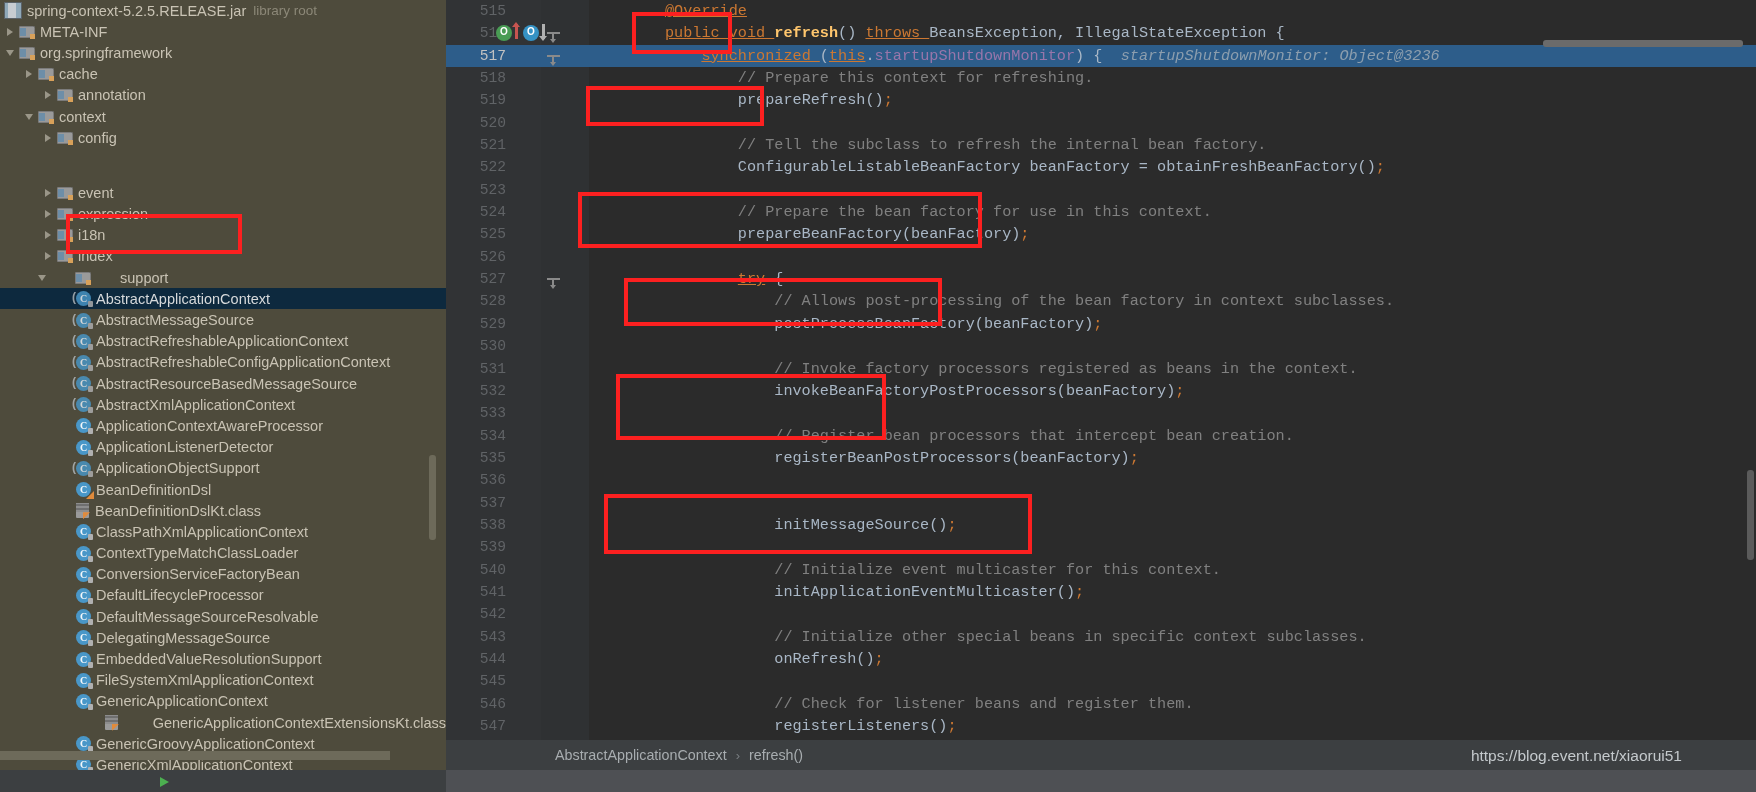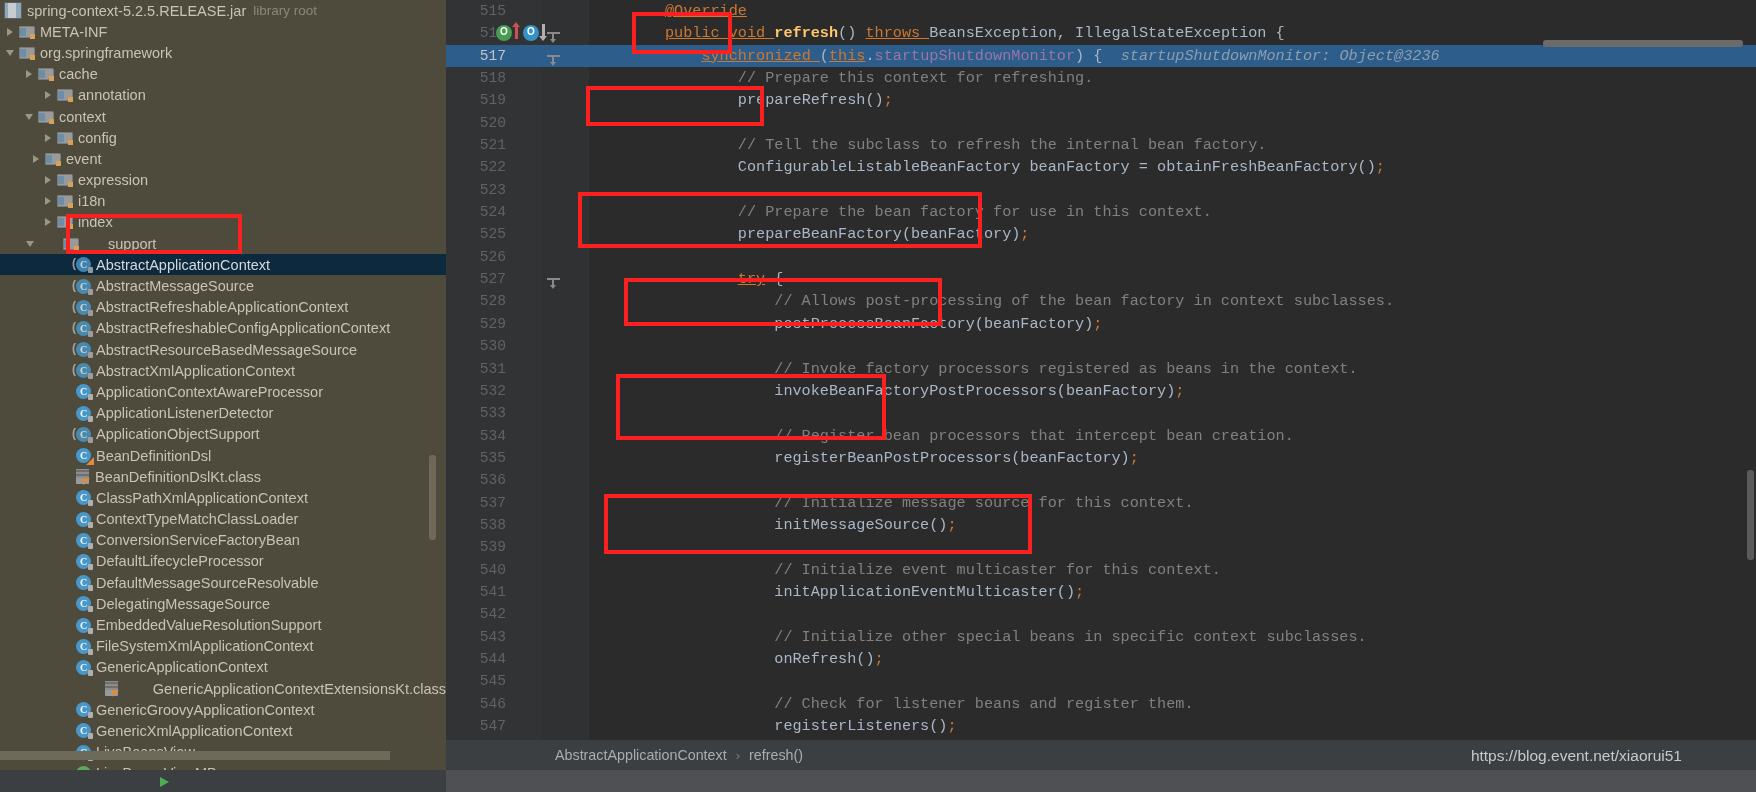--- a/index.html
+++ b/index.html
@@ -351,41 +351,41 @@
         <div class="tree-row" style="padding-left: 23px;">
           <span class="arrow open"></span>
           <span class="ic ic-folder"></span>
           <span class="lbl">context</span>
         </div>
         <div class="tree-row" style="padding-left: 42px;">
           <span class="arrow closed"></span>
           <span class="ic ic-folder"></span>
           <span class="lbl">config</span>
         </div>
-        <div class="tree-row" style="padding-left: 30px;">
+        <div class="tree-row" style="padding-left: 42px; margin-top: 34px;">
           <span class="arrow closed"></span>
           <span class="ic ic-folder"></span>
           <span class="lbl">event</span>
         </div>
         <div class="tree-row" style="padding-left: 42px;">
           <span class="arrow closed"></span>
           <span class="ic ic-folder"></span>
           <span class="lbl">expression</span>
         </div>
         <div class="tree-row" style="padding-left: 42px;">
           <span class="arrow closed"></span>
           <span class="ic ic-folder"></span>
           <span class="lbl">i18n</span>
         </div>
         <div class="tree-row" style="padding-left: 42px;">
           <span class="arrow closed"></span>
           <span class="ic ic-folder"></span>
           <span class="lbl">index</span>
         </div>
-        <div class="tree-row" style="padding-left: 24px; gap: 24px;">
+        <div class="tree-row" style="padding-left: 36px; gap: 24px;">
           <span class="arrow open"></span>
           <span class="ic ic-folder"></span>
           <span class="lbl">support</span>
         </div>
         <div class="tree-row selected" style="padding-left: 61px;">
           <span class="arrow"></span>
           <span class="ic-class abstract">C</span>
           <span class="lbl">AbstractApplicationContext</span>
         </div>
         <div class="tree-row" style="padding-left: 61px;">
@@ -533,21 +533,21 @@
         <div class="line"><span class="num">527</span><span class="fold"><span class="bar"></span><span class="stem-d"></span><span class="tip-d"></span></span><span class="txt"><span class="punct">                </span><span class="kw">try</span><span class="punct"> {</span></span></div>
         <div class="line"><span class="num">528</span><span class="txt"><span class="punct">                    </span><span class="cmt">// Allows post-processing of the bean factory in context subclasses.</span></span></div>
         <div class="line"><span class="num">529</span><span class="txt"><span class="punct">                    postProcessBeanFactory(beanFactory)</span><span class="semi">;</span></span></div>
         <div class="line"><span class="num">530</span><span class="txt"></span></div>
         <div class="line"><span class="num">531</span><span class="txt"><span class="punct">                    </span><span class="cmt">// Invoke factory processors registered as beans in the context.</span></span></div>
         <div class="line"><span class="num">532</span><span class="txt"><span class="punct">                    invokeBeanFactoryPostProcessors(beanFactory)</span><span class="semi">;</span></span></div>
         <div class="line"><span class="num">533</span><span class="txt"></span></div>
         <div class="line"><span class="num">534</span><span class="txt"><span class="punct">                    </span><span class="cmt">// Register bean processors that intercept bean creation.</span></span></div>
         <div class="line"><span class="num">535</span><span class="txt"><span class="punct">                    registerBeanPostProcessors(beanFactory)</span><span class="semi">;</span></span></div>
         <div class="line"><span class="num">536</span><span class="txt"></span></div>
-        <div class="line"><span class="num">537</span><span class="txt"><span class="punct">                    </span><span class="cmt">// Initialize message source for this context.</span></span></div>
+        <div class="line"><span class="num">537</span></div>
         <div class="line"><span class="num">538</span><span class="txt"><span class="punct">                    initMessageSource()</span><span class="semi">;</span></span></div>
         <div class="line"><span class="num">539</span><span class="txt"></span></div>
         <div class="line"><span class="num">540</span><span class="txt"><span class="punct">                    </span><span class="cmt">// Initialize event multicaster for this context.</span></span></div>
         <div class="line"><span class="num">541</span><span class="txt"><span class="punct">                    initApplicationEventMulticaster()</span><span class="semi">;</span></span></div>
         <div class="line"><span class="num">542</span><span class="txt"></span></div>
         <div class="line"><span class="num">543</span><span class="txt"><span class="punct">                    </span><span class="cmt">// Initialize other special beans in specific context subclasses.</span></span></div>
         <div class="line"><span class="num">544</span><span class="txt"><span class="punct">                    onRefresh()</span><span class="semi">;</span></span></div>
         <div class="line"><span class="num">545</span><span class="txt"></span></div>
         <div class="line"><span class="num">546</span><span class="txt"><span class="punct">                    </span><span class="cmt">// Check for listener beans and register them.</span></span></div>
         <div class="line"><span class="num">547</span><span class="txt"><span class="punct">                    registerListeners()</span><span class="semi">;</span></span></div>

